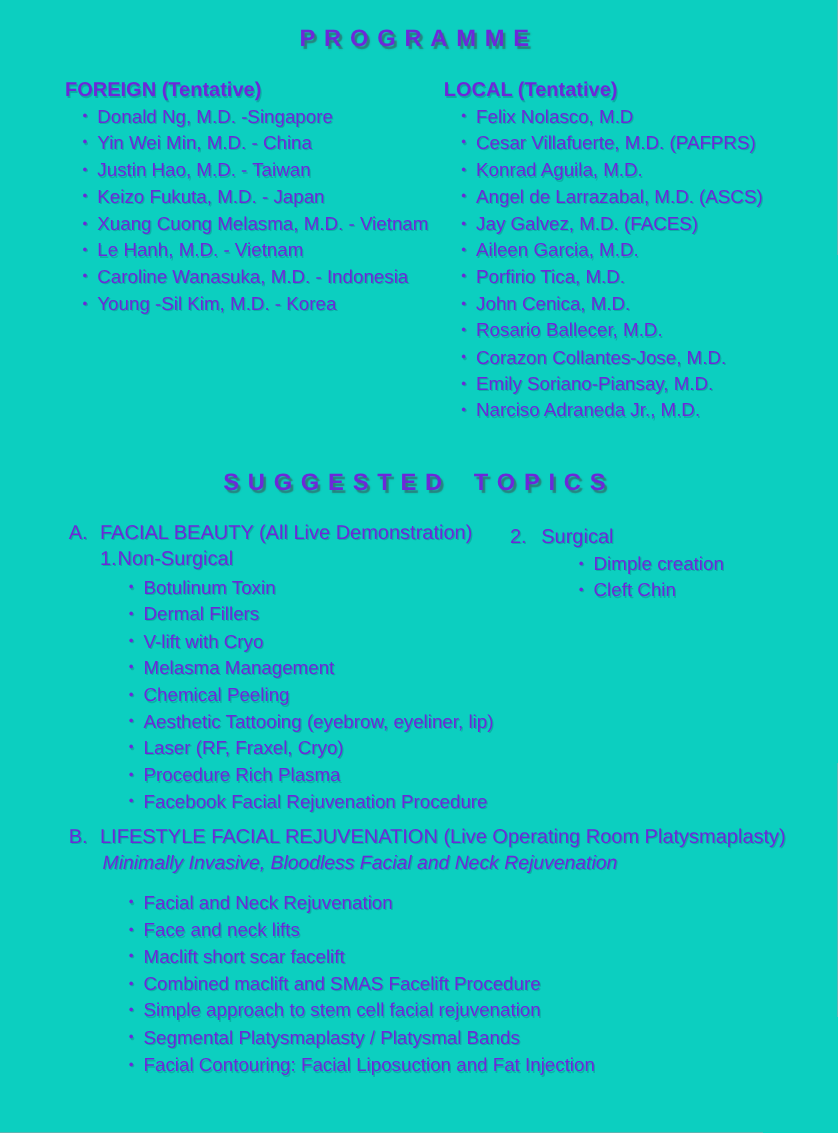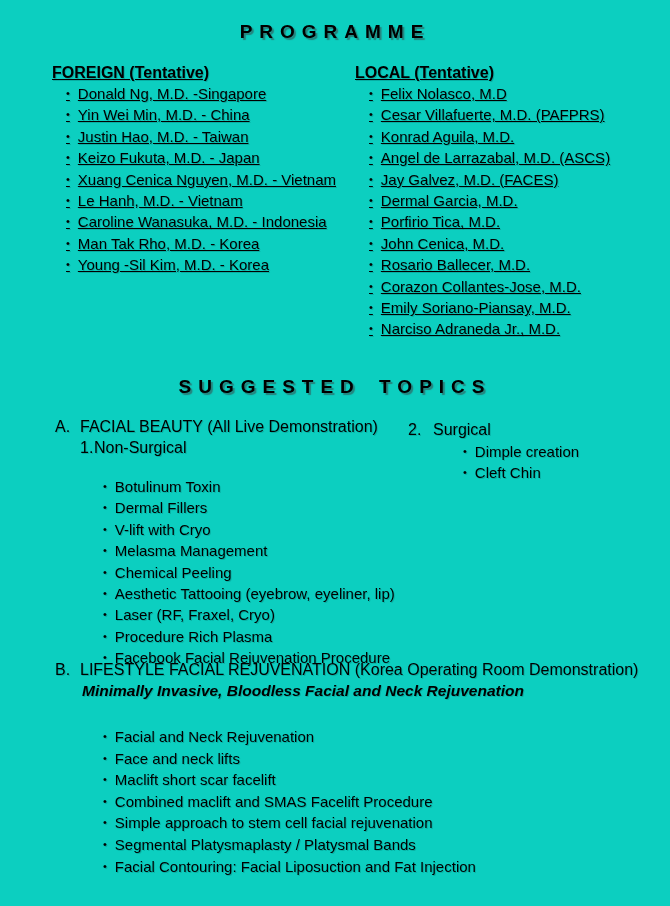--- a/index.html
+++ b/index.html
@@ -1,36 +1,36 @@
 <!DOCTYPE html>
 <html><head>
 <meta charset="utf-8">
 <style>
   html,body{margin:0;padding:0;background:#9aa0a6;}
   .page{
     position:relative;
     width:670px;height:906px;
     background:#0ccfc0;
     font-family:"Liberation Sans","DejaVu Sans",sans-serif;
-    color:#000000;
+    color:#6d28d9;
     overflow:hidden;
     margin:0 auto;
   }
   .main-title{
     position:absolute;left:0;right:0;
     text-align:center;
     font-size:19px;font-weight:bold;
     letter-spacing:7px;word-spacing:6px;
     text-shadow:2px 2px 1px rgba(55,80,80,0.60);
     margin:0;
   }
   #title-programme{top:21px;}
   #title-topics{top:376px;}
 
-  .col{position:absolute;text-decoration:underline;}
+  .col{position:absolute;}
   #col-foreign{left:52px;top:62px;}
   #col-local{left:355px;top:62px;}
   .col-heading{
     font-size:16px;font-weight:bold;line-height:21px;
     text-shadow:1px 1px 0 rgba(0,100,95,0.30);
   }
   ul.bullet-list{list-style:none;margin:1px 0 0 0;padding:0 0 0 14px;}
   ul.bullet-list li{
     font-size:15px;line-height:20.4px;white-space:nowrap;
     text-shadow:1px 1px 0 rgba(0,100,95,0.28);
@@ -39,27 +39,27 @@
 
   .topic-section{position:absolute;font-size:16px;}
   #section-a{left:55px;top:416px;}
   #section-2{left:408px;top:419px;}
   #section-b{left:55px;top:659px;}
   .sec-row{display:flex;line-height:21px;white-space:nowrap;
     text-shadow:1px 1px 0 rgba(0,100,95,0.28);}
   .sec-label{width:25px;flex:none;}
   .sec-label.tight{width:14px;}
   .sub-row{margin-left:25px;}
-  #section-a ul.bullet-list{padding-left:48px;margin-top:19px;}
+  #section-a ul.bullet-list{padding-left:48px;margin-top:3px;}
   #section-2 ul.bullet-list{padding-left:55px;margin-top:2px;}
-  #section-b ul.bullet-list{padding-left:48px;margin-top:26px;}
+  #section-b ul.bullet-list{padding-left:48px;margin-top:12px;}
   #section-b ul.bullet-list li{line-height:20.6px;}
   .subtitle{
     margin-left:27px;font-style:italic;font-size:15.5px;line-height:21px;
-    white-space:nowrap;text-shadow:1px 1px 0 rgba(0,100,95,0.28);font-weight:bold;
+    white-space:nowrap;text-shadow:1px 1px 0 rgba(0,100,95,0.28);
   }
 </style>
 </head>
 <body>
 
 <div class="page">
 
   <h1 class="main-title" id="title-programme">PROGRAMME</h1>
 
   <div class="col" id="col-foreign">
@@ -77,34 +77,31 @@
         <li>
           <span class="bullet">•</span><span class="item-text">Justin Hao, M.D. - Taiwan</span>
         </li>
 
 
         <li>
           <span class="bullet">•</span><span class="item-text">Keizo Fukuta, M.D. - Japan</span>
         </li>
 
         <li>
-          <span class="bullet">•</span><span class="item-text">Xuang Cenica Nguyen, M.D. - Vietnam</span>
+          <span class="bullet">•</span><span class="item-text">Xuang Cuong Melasma, M.D. - Vietnam</span>
         </li>
 
         <li>
           <span class="bullet">•</span><span class="item-text">Le Hanh, M.D. - Vietnam</span>
         </li>
 
         <li>
           <span class="bullet">•</span><span class="item-text">Caroline Wanasuka, M.D. - Indonesia</span>
         </li>
 
-        <li>
-          <span class="bullet">•</span><span class="item-text">Man Tak Rho, M.D. - Korea</span>
-        </li>
 
         <li>
           <span class="bullet">•</span><span class="item-text">Young -Sil Kim, M.D. - Korea</span>
         </li>
       </ul>
   </div>
 
   <div class="col" id="col-local">
     <div class="col-heading">LOCAL (Tentative)</div>
     <ul class="bullet-list">
@@ -125,21 +122,21 @@
 
         <li>
           <span class="bullet">•</span><span class="item-text">Angel de Larrazabal, M.D. (ASCS)</span>
         </li>
 
         <li>
           <span class="bullet">•</span><span class="item-text">Jay Galvez, M.D. (FACES)</span>
         </li>
 
         <li>
-          <span class="bullet">•</span><span class="item-text">Dermal Garcia, M.D.</span>
+          <span class="bullet">•</span><span class="item-text">Aileen Garcia, M.D.</span>
         </li>
 
         <li>
           <span class="bullet">•</span><span class="item-text">Porfirio Tica, M.D.</span>
         </li>
 
         <li>
           <span class="bullet">•</span><span class="item-text">John Cenica, M.D.</span>
         </li>
 
@@ -225,21 +222,21 @@
 
         <li>
           <span class="bullet">•</span><span class="item-text">Cleft Chin</span>
         </li>
       </ul>
   </div>
 
   <div class="topic-section" id="section-b">
     <div class="sec-row">
       <span class="sec-label">B.</span>
-      <span>LIFESTYLE FACIAL REJUVENATION (Korea Operating Room Demonstration)</span>
+      <span>LIFESTYLE FACIAL REJUVENATION (Live Operating Room Platysmaplasty)</span>
     </div>
     <div class="subtitle">Minimally Invasive, Bloodless Facial and Neck Rejuvenation</div>
     <ul class="bullet-list">
 
         <li>
           <span class="bullet">•</span><span class="item-text">Facial and Neck Rejuvenation</span>
         </li>
 
         <li>
           <span class="bullet">•</span><span class="item-text">Face and neck lifts</span>

